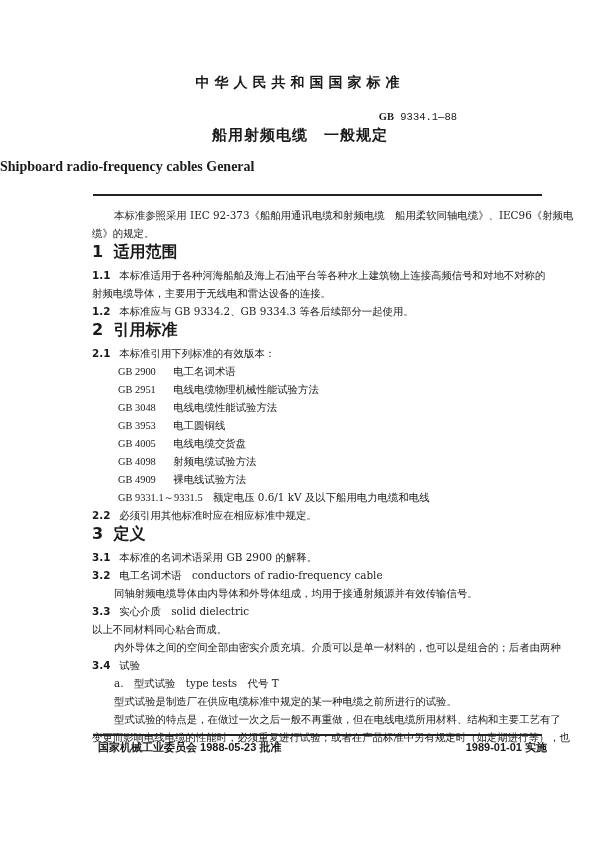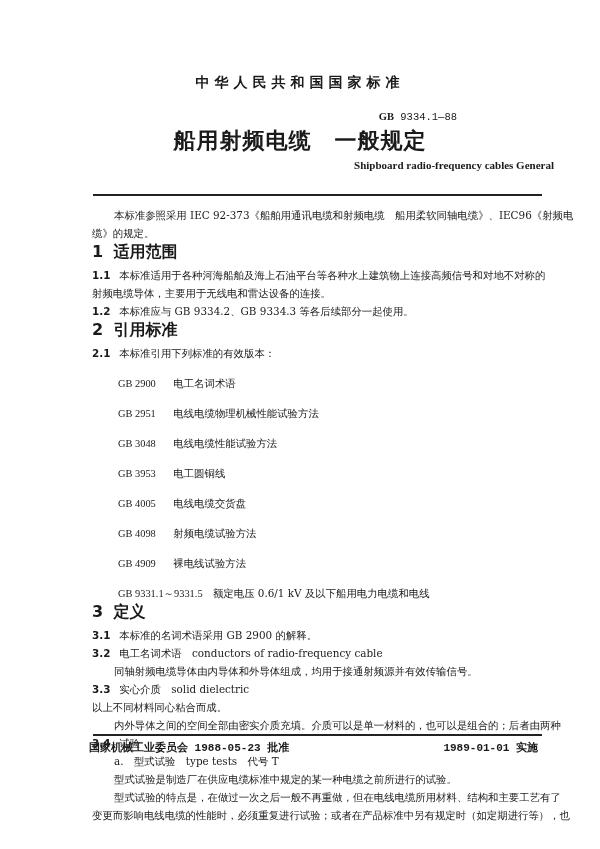--- a/index.html
+++ b/index.html
@@ -11,43 +11,43 @@
   .national {
     left: 0; width: 600px; top: 74px; text-align: center;
     font-family: "DejaVu Sans", sans-serif; font-weight: bold; font-size: 14px; letter-spacing: 5px;
   }
   .code {
     right: 143px; top: 111px; font-size: 10.5px; font-family: "Liberation Mono", monospace;
   }
   .code b { font-family: "Liberation Serif", serif; }
   .title-zh {
     left: 0; width: 600px; top: 126px; text-align: center;
-    font-family: "DejaVu Sans", sans-serif; font-weight: bold; font-size: 22px; letter-spacing: 1px;
+    font-family: "DejaVu Sans", sans-serif; font-weight: bold; font-size: 15px; letter-spacing: 1px;
   }
   .title-en {
-    left: 0; width: 554px; top: 159px; text-align: right;
-    font-family: "Liberation Serif", serif; font-weight: bold; font-size: 11px;
+    left: 0; width: 554px; top: 159px; text-align: left;
+    font-family: "Liberation Serif", serif; font-weight: bold; font-size: 14px;
   }
   .rule { position: absolute; left: 93px; width: 449px; height: 2px; background: #222; }
   .rule.top { top: 194px; }
   .rule.bottom { top: 734px; }
   .body-area { position: absolute; left: 92px; top: 206px; width: 452px; font-size: 10.4px; line-height: 18px; }
   .line { height: 18px; white-space: nowrap; overflow: visible; }
   .indent1 { padding-left: 22px; }
-  .indent2 { padding-left: 26px; margin-top: 12px; }
+  .indent2 { padding-left: 26px; }
   .heading {
     font-family: "DejaVu Sans", sans-serif; font-weight: bold; font-size: 16px;
     margin-top: 1px; margin-bottom: 5px;
   }
   .num { font-family: "DejaVu Sans", sans-serif; font-weight: bold; display: inline-block; min-width: 24px; }
   .hnum { display: inline-block; min-width: 16px; }
   .ref-code { display: inline-block; min-width: 52px; font-family: "Liberation Serif", serif; }
   .footer {
-    position: absolute; top: 740px; left: 89px; width: 449px;
-    font-family: Liberation Mono, monospace; font-weight: bold; font-size: 11px;
+    position: absolute; top: 740px; left: 98px; width: 449px;
+    font-family: Liberation Sans, sans-serif; font-weight: bold; font-size: 11px;
     display: flex; justify-content: space-between;
   }
 </style>
 </head>
 <body>
 
 <div class="abs national">中华人民共和国国家标准</div>
 <div class="abs code"><b>GB</b> <span>9334.1—88</span></div>
 <div class="abs title-zh">船用射频电缆　一般规定</div>
 <div class="abs title-en">Shipboard radio-frequency cables   General</div>
@@ -66,20 +66,21 @@
   <div class="line heading"><span class="hnum">2</span> <span>引用标准</span></div>
   <div class="line"><span class="num">2.1</span> <span>本标准引用下列标准的有效版本：</span></div>
   <div class="line indent2"><span class="ref-code">GB 2900</span> <span>电工名词术语</span></div>
   <div class="line indent2"><span class="ref-code">GB 2951</span> <span>电线电缆物理机械性能试验方法</span></div>
   <div class="line indent2"><span class="ref-code">GB 3048</span> <span>电线电缆性能试验方法</span></div>
   <div class="line indent2"><span class="ref-code">GB 3953</span> <span>电工圆铜线</span></div>
   <div class="line indent2"><span class="ref-code">GB 4005</span> <span>电线电缆交货盘</span></div>
   <div class="line indent2"><span class="ref-code">GB 4098</span> <span>射频电缆试验方法</span></div>
   <div class="line indent2"><span class="ref-code">GB 4909</span> <span>裸电线试验方法</span></div>
   <div class="line indent2"><span class="ref-code">GB 9331.1～9331.5</span>　<span>额定电压 0.6/1 kV 及以下船用电力电缆和电线</span></div>
+  <div class="line"><span class="num">2.2</span> <span>必须引用其他标准时应在相应标准中规定。</span></div>
 
   <div class="line heading"><span class="hnum">3</span> <span>定义</span></div>
   <div class="line"><span class="num">3.1</span> <span>本标准的名词术语采用 GB 2900 的解释。</span></div>
   <div class="line"><span class="num">3.2</span> <span>电工名词术语</span>　<span>conductors of radio-frequency cable</span></div>
   <div class="line indent1">同轴射频电缆导体由内导体和外导体组成，均用于接通射频源并有效传输信号。</div>
   <div class="line"><span class="num">3.3</span> <span>实心介质</span>　<span>solid dielectric</span></div>
   <div class="line">以上不同材料同心粘合而成。</div>
   <div class="line indent1">内外导体之间的空间全部由密实介质充填。介质可以是单一材料的，也可以是组合的；后者由两种</div>
   <div class="line"><span class="num">3.4</span> <span>试验</span></div>
   <div class="line indent1"><span>a.</span>　<span>型式试验</span>　<span>type tests</span>　<span>代号 T</span></div>

